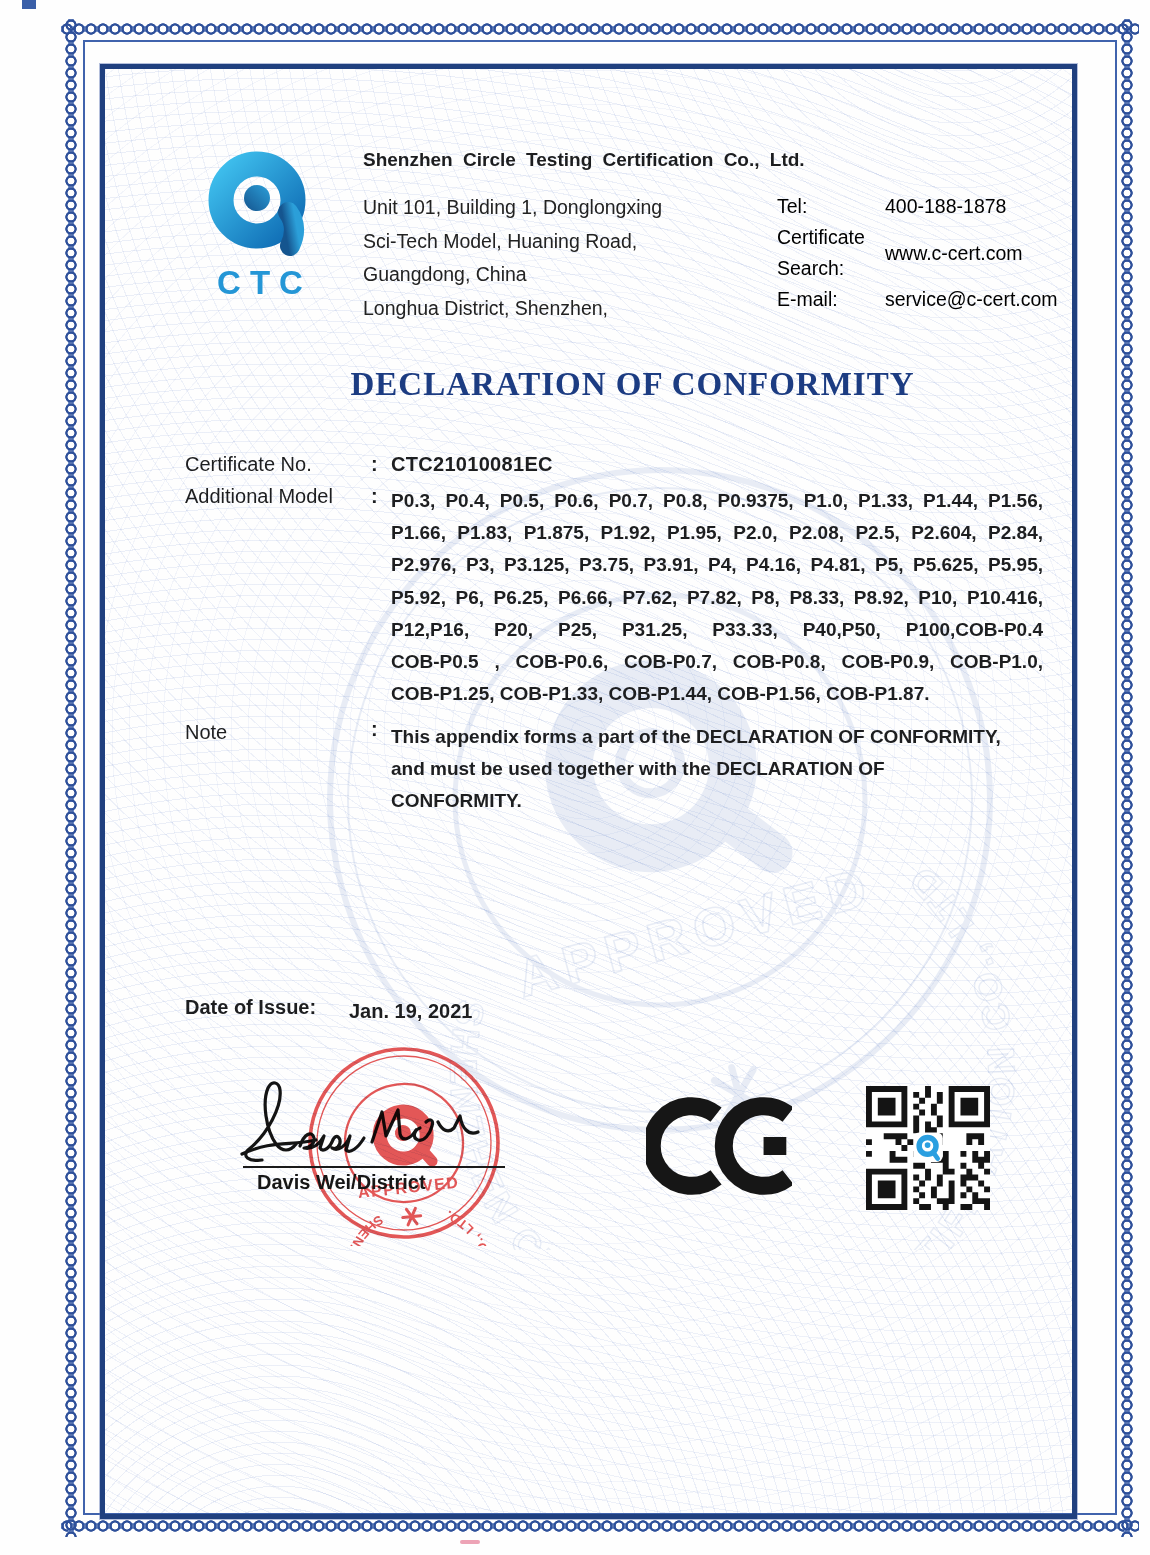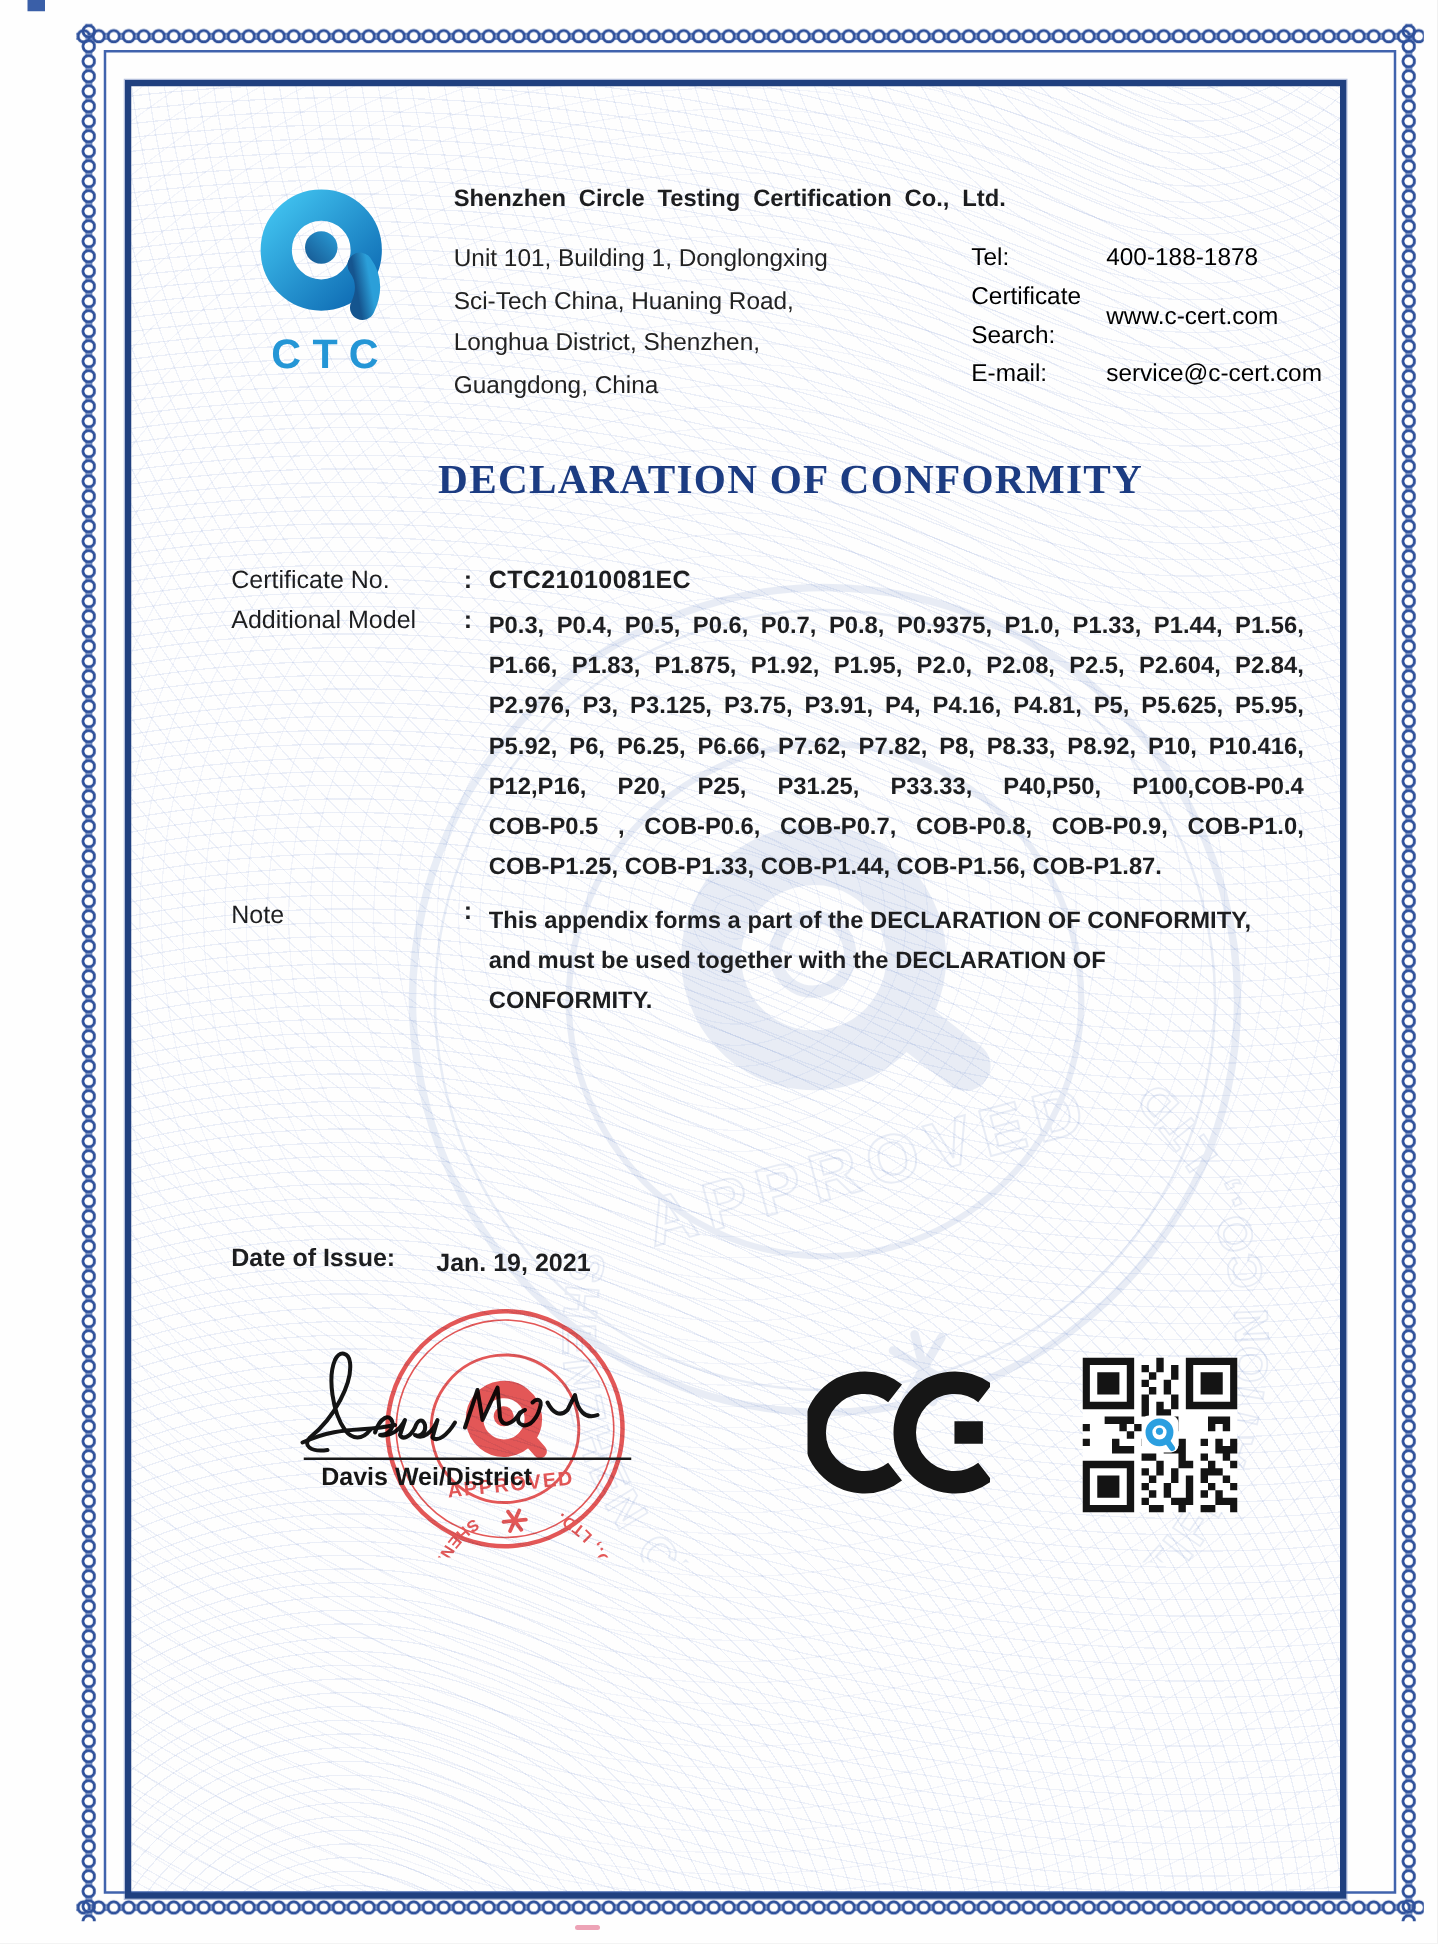--- a/index.html
+++ b/index.html
@@ -122,23 +122,23 @@
     </defs>
     <circle cx="55" cy="52" r="36" fill="none" stroke="url(#lg1)" stroke-width="25"></circle>
     <path d="M86,64 Q97,79 88,98" fill="none" stroke="url(#lg2)" stroke-width="20" stroke-linecap="round"></path>
     <circle cx="55" cy="50" r="13" fill="url(#lg2)"></circle>
   </svg>
   <div class="ctc-text">CTC</div>
 
   <div class="company">Shenzhen Circle Testing Certification Co., Ltd.</div>
   <div class="addr">
     <div>Unit 101, Building 1, Donglongxing</div>
-    <div>Sci-Tech China, Huaning Road,</div>
+    <div>Sci-Tech Model, Huaning Road,</div>
+    <div>Guangdong, China</div>
     <div>Longhua District, Shenzhen,</div>
-    <div>Guangdong, China</div>
   </div>
 
   <div class="contacts">
     <div class="crow">
       <div class="cl">Tel:</div>
       <div class="cv">400-188-1878</div>
     </div>
     <div class="crow">
       <div class="cl">Certificate Search:</div>
       <div class="cv">www.c-cert.com</div>

